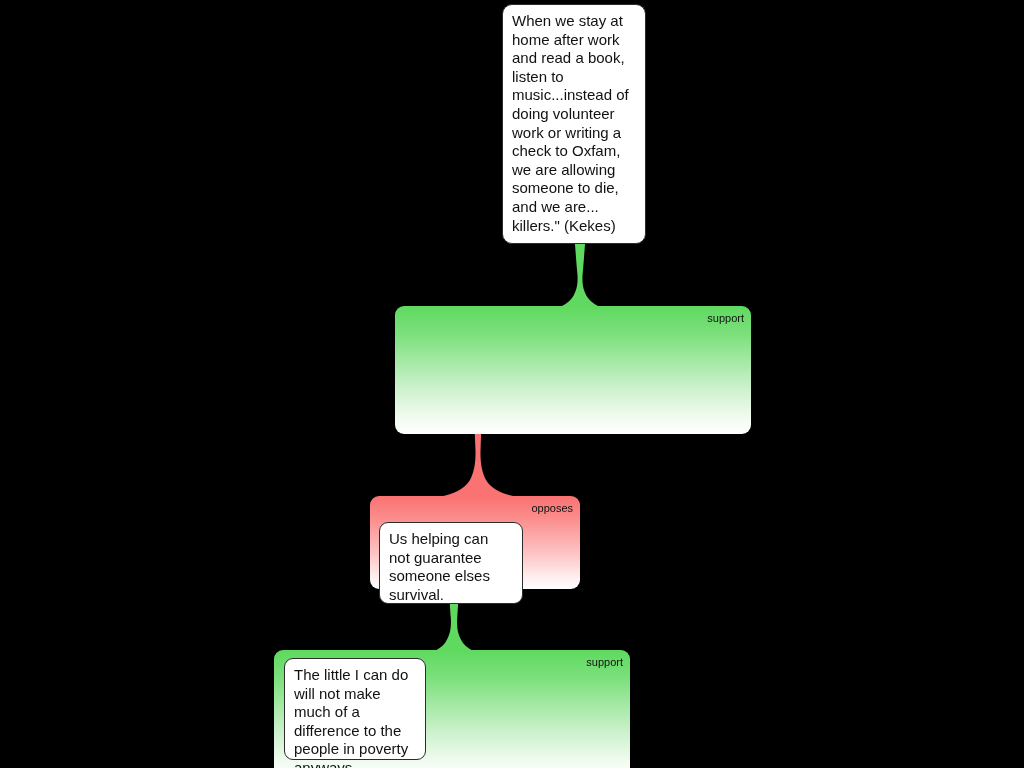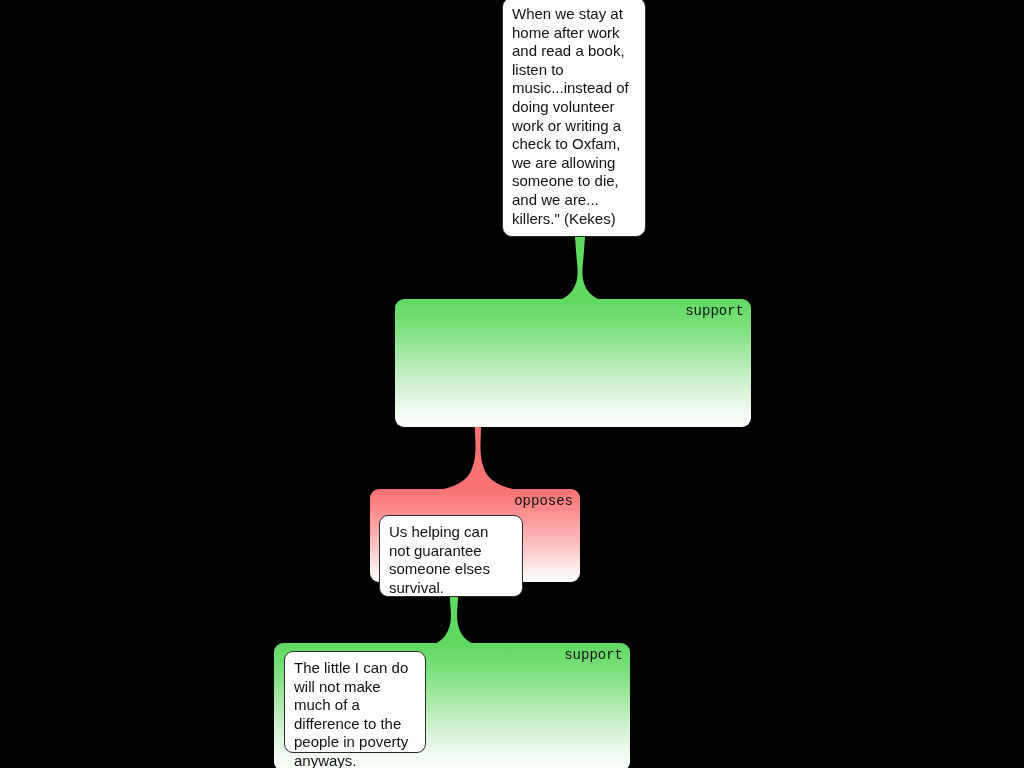--- a/index.html
+++ b/index.html
@@ -12,21 +12,21 @@
     width: 1024px;
     height: 768px;
     position: relative;
     overflow: hidden;
     font-family: "Liberation Sans", sans-serif;
     background: #000000;
   }
 
   #canvas {
     position: absolute;
-    left: 0; top: 3px;
+    left: 0; top: 10px;
     width: 1024px;
     height: 556px;
     background: #000000;
   }
 
   
   .node {
     position: absolute;
     border-radius: 9px;
     box-sizing: border-box;
@@ -37,24 +37,24 @@
   }
   .node.opposes {
     background: linear-gradient(to bottom, #fa7272 0%, #fb8a8a 22%, #fdc4c4 62%, #fef0f0 88%, #ffffff 100%);
   }
 
   
   .relation-label {
     position: absolute;
     top: 6px;
     right: 7px;
-    font-size: 14px;
+    font-size: 11px;
     line-height: 12px;
     color: #111111;
-    font-family: Liberation Mono, monospace;
+    font-family: Liberation Sans, sans-serif;
     white-space: nowrap;
   }
 
   
   .claim {
     position: absolute;
     background: #ffffff;
     border: 1px solid #2b2b2b;
     border-radius: 9px;
     box-sizing: border-box;

